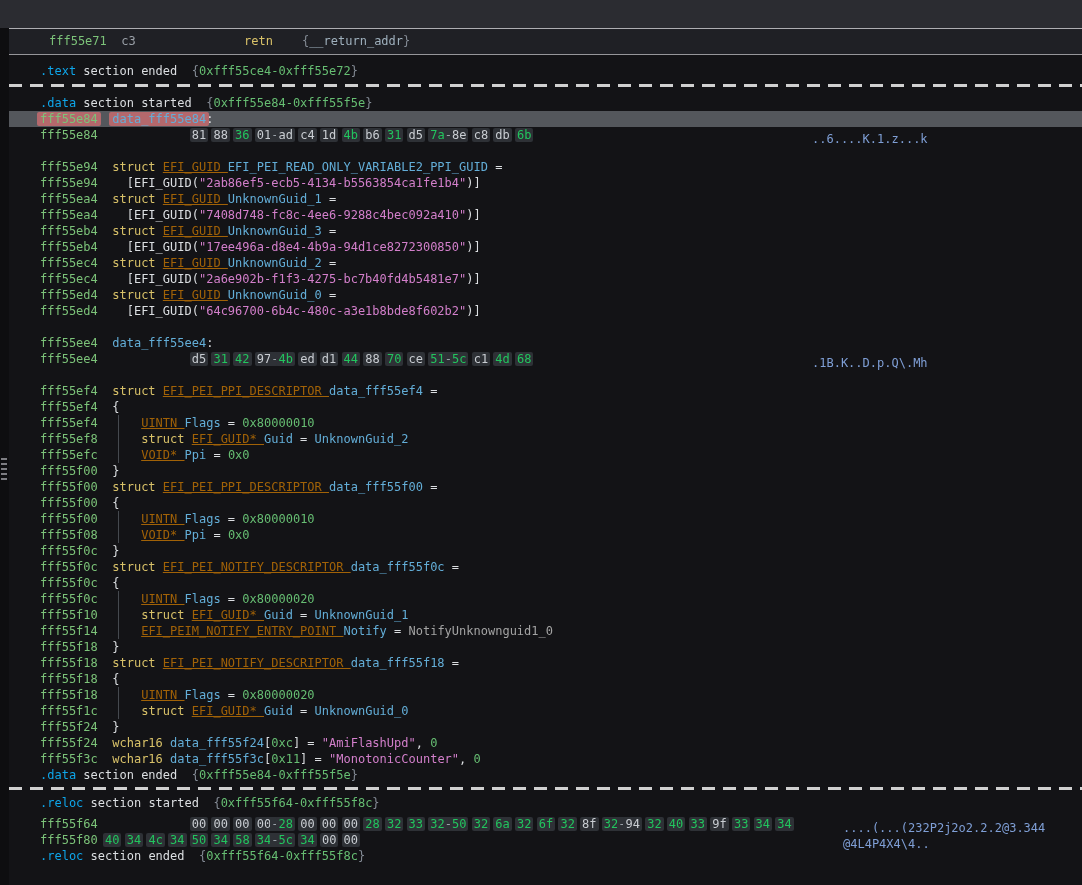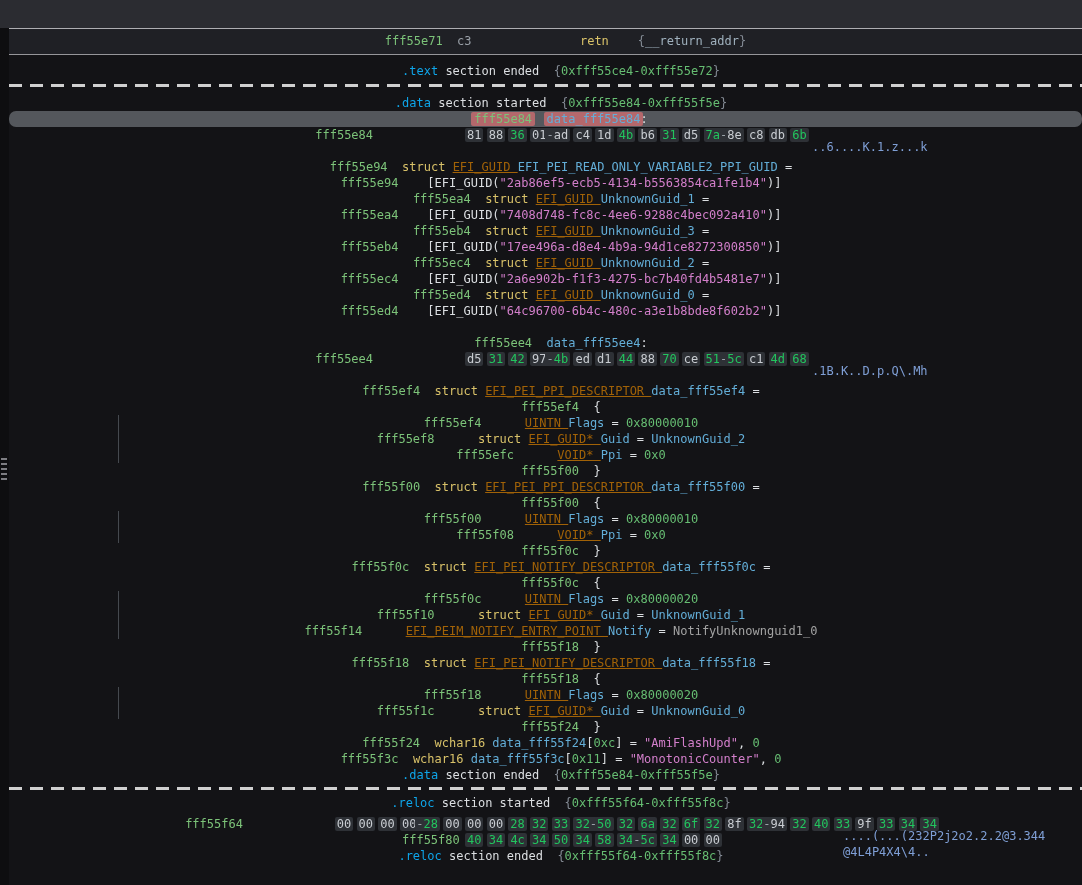--- a/index.html
+++ b/index.html
@@ -1,52 +1,52 @@
 <!DOCTYPE html>
 <html><head>
 <meta charset="utf-8">
 <style>
   html,body{margin:0;padding:0;background:#131316;}
   #root{position:relative;width:1082px;height:885px;background:#131316;overflow:hidden;
-        font-family:"DejaVu Sans Mono","Liberation Mono",monospace;font-size:12px;color:#dcdfe2;text-align:center;}
+        font-family:"DejaVu Sans Mono","Liberation Mono",monospace;font-size:12px;color:#dcdfe2;}
   
   .hdr{height:28px;line-height:28px;background:#2b2c31;white-space:pre;padding-left:30px;position:relative;overflow:hidden;}
   .hdr .icon{position:absolute;left:8px;top:8px;width:12px;height:12px;}
   
   #strip{position:absolute;left:0;top:28px;bottom:0;width:9px;background:#0e0e10;}
   #grip{position:absolute;left:1px;top:430px;width:6px;}
   #grip div{height:2px;background:#7d7d82;margin-bottom:3px;}
   
   #listing{margin-left:9px;}
   .row{position:relative;height:16px;line-height:16px;white-space:pre;padding-left:31px;}
   .band{height:27px;line-height:25px;background:#1f2025;border-top:1px solid #aeaeb2;border-bottom:1px solid #96969a;
         margin-left:-9px;padding-left:49px;box-sizing:border-box;}
   .gap{width:100%;}
   .dashed{height:3px;margin:0;background:repeating-linear-gradient(90deg,#d0d0d0 0 13px,transparent 13px 21px);}
-  .hlrow{background:#54575c;border-radius:7px;}
+  .hlrow{background:#54575c;}
   .hlt{background:#b4686c;border-radius:2px;padding:0 3px;margin:0 -3px;}
   .guide{position:absolute;left:109px;top:0;bottom:0;width:1px;background:#45494f;}
   
   .addr{color:#7cc379;}
   .kw{color:#d9c269;}
   .ty{color:#a16207;text-decoration:underline;}
   .fn{color:#a3a3a3;}
   .dn{color:#63aed8;}
   .num{color:#66bd72;}
   .str{color:#d37fcb;}
   .sec{color:#0ea5e9;}
   .pl{color:#dcdfe2;}
   .gy{color:#848b95;}
   .gy2{color:#9aa0a8;}
   .gy3{color:#9fb0bd;}
   
   .b{background:#2e3136;border-radius:2px;padding:0 2px;margin:0 -2px;color:#c9cdd2;}
   .b.p{color:#22c55e;}
   .bs{background:#2e3136;color:#9aa1a8;padding:0 1px;margin:0 -1px;}
-  .ascii{position:absolute;top:12px;color:#7f9fd6;}
+  .ascii{position:absolute;top:4px;color:#7f9fd6;}
 </style>
 </head>
 <body>
 
 <div id="root">
   <div class="hdr">
     <span class="icon">
       
     </span>
     

